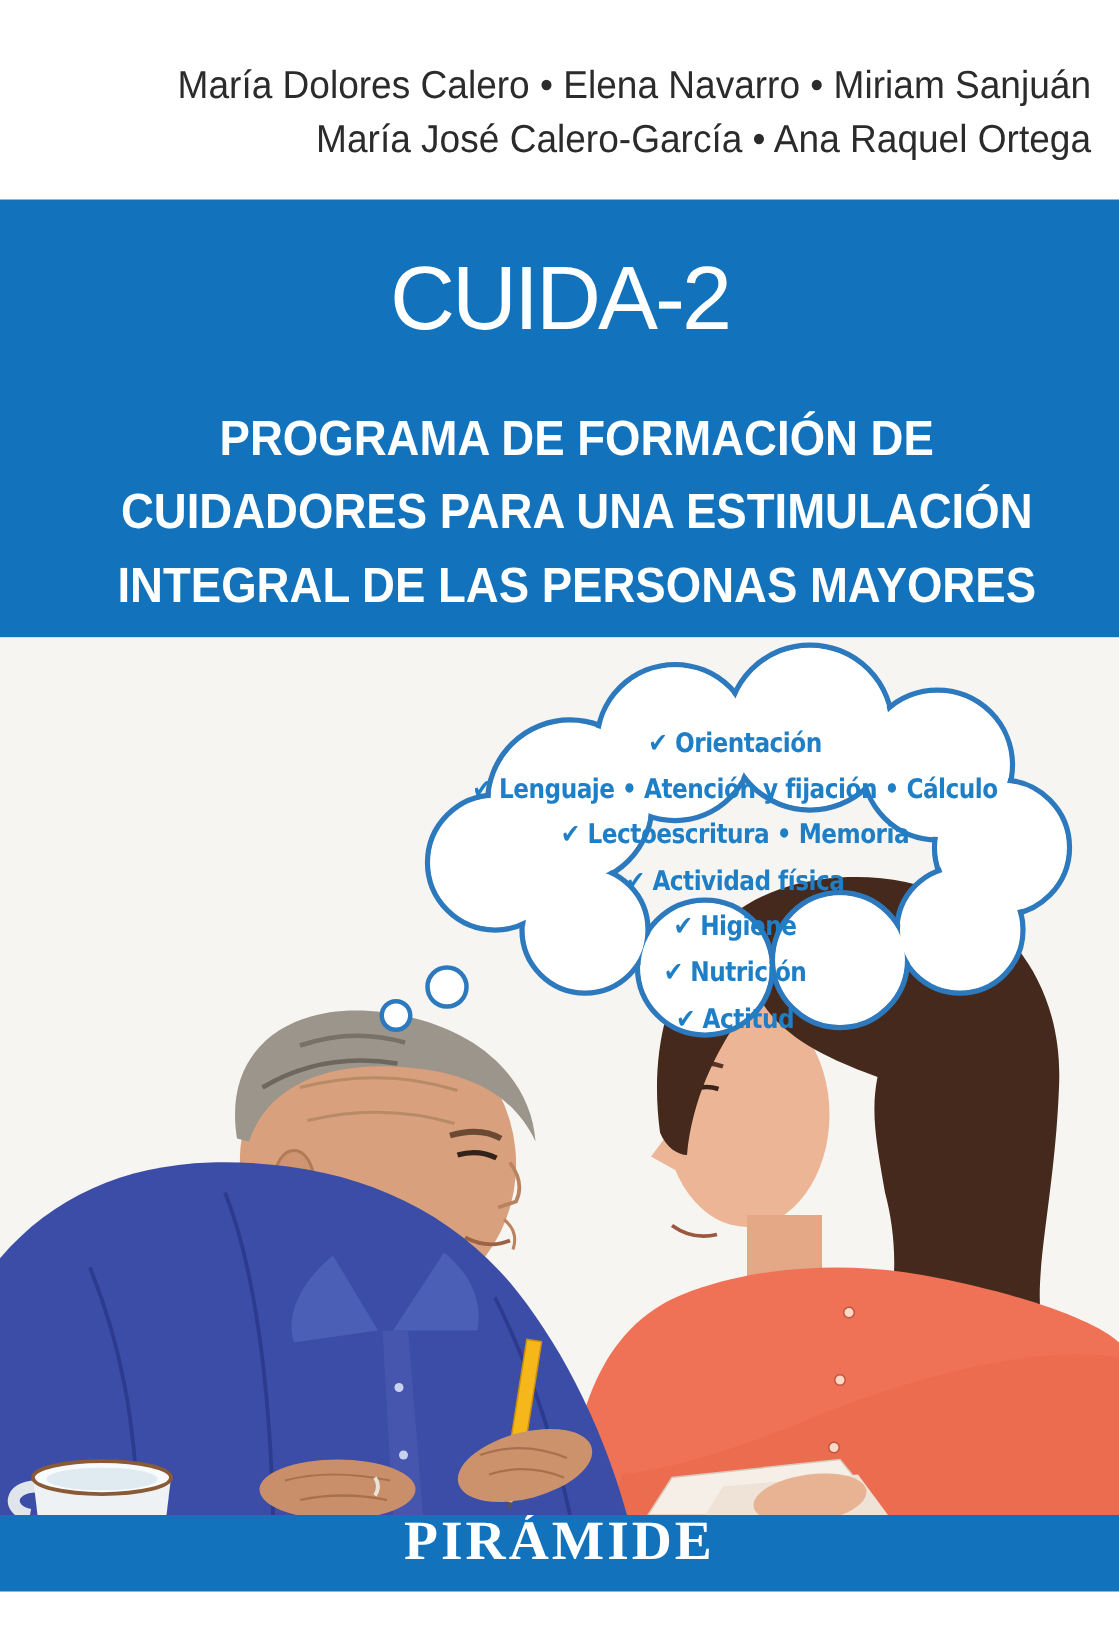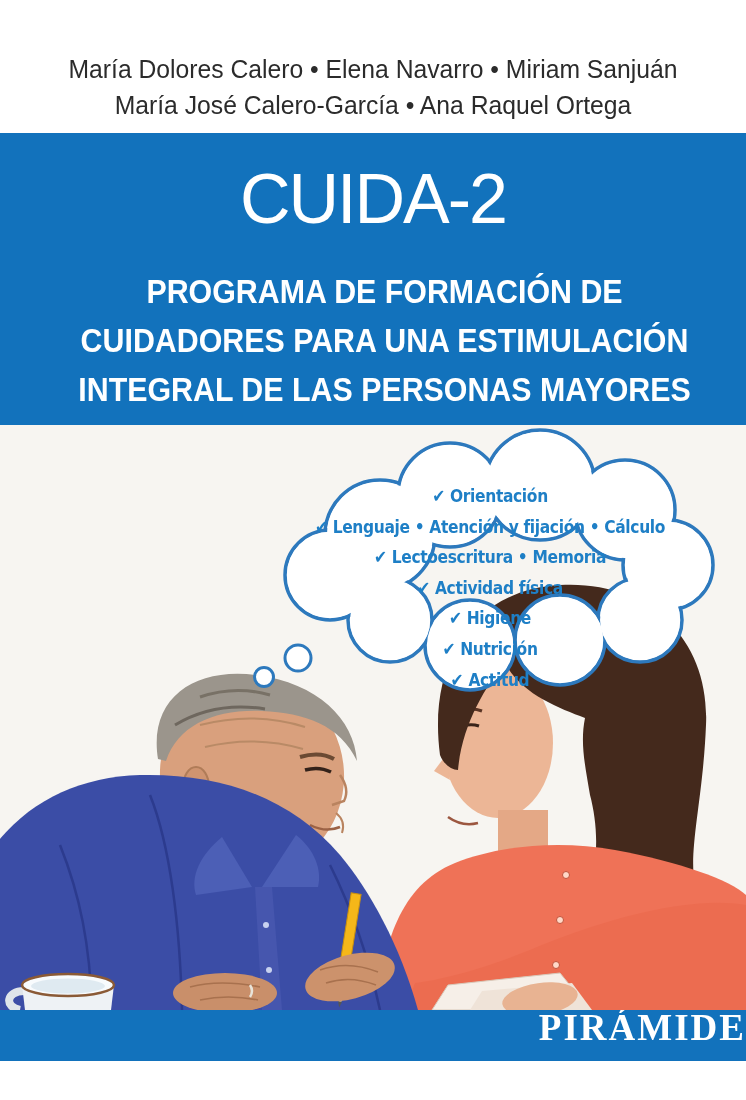--- a/index.html
+++ b/index.html
@@ -2,31 +2,31 @@
 <html><head>
 <meta charset="utf-8">
 <style>
   html,body { margin:0; padding:0; background:#ffffff; }
   .cover {
     position:relative; width:746px; height:1100px; overflow:hidden;
     background:#ffffff; font-family:"Liberation Sans", sans-serif;
   }
 
   
-  .authors { height:133px; box-sizing:border-box; padding-top:51px; text-align:center; }
+  .authors { height:133px; box-sizing:border-box; padding-top:38px; text-align:right; }
   .author-line {
     color:#2b2b2b; font-size:26px; line-height:36px; white-space:nowrap;
     transform:scaleX(.95); transform-origin:center;
   }
 
   
   .title-band { height:292px; background:#1272bc; text-align:center; box-sizing:border-box; }
   .book-title {
     margin:0; padding-top:16px; height:100px; line-height:100px;
-    color:#ffffff; font-size:70px; font-weight:400; letter-spacing:-2px;
+    color:#ffffff; font-size:60px; font-weight:400; letter-spacing:-2px;
   }
   .subtitle { margin-top:18px;margin-left:23px; }
   .subtitle-line {
     color:#ffffff; font-size:33px; font-weight:700; line-height:49px; white-space:nowrap;
     transform:scaleX(.92); transform-origin:center;
   }
 
   
   .photo { position:relative; height:566px; background:#fef9c3; }
   .photo svg { position:absolute; inset:0; }
@@ -34,21 +34,21 @@
   .cloud-text {
     position:absolute; left:250px; top:56px; width:480px; text-align:center;
     transform:scaleX(.86); transform-origin:center;
     font-family:"DejaVu Sans", sans-serif; font-weight:700;
     font-size:18px; line-height:30.6px; letter-spacing:-0.4px; color:#1e7fc6;
   }
   .cloud-line { white-space:nowrap; }
   .check { margin-right:6px; }
 
   
-  .publisher-band { height:70px; background:#1272bc; text-align:right; box-sizing:border-box; padding-top:17px; }
+  .publisher-band { height:70px; background:#1272bc; text-align:center; box-sizing:border-box; padding-top:17px; }
   .publisher {
     color:#ffffff; font-family:"Liberation Serif", serif; font-weight:700;
     font-size:37px; letter-spacing:2px; line-height:40px;
   }
 </style>
 </head>
 <body>
 
 <div class="cover">
 

